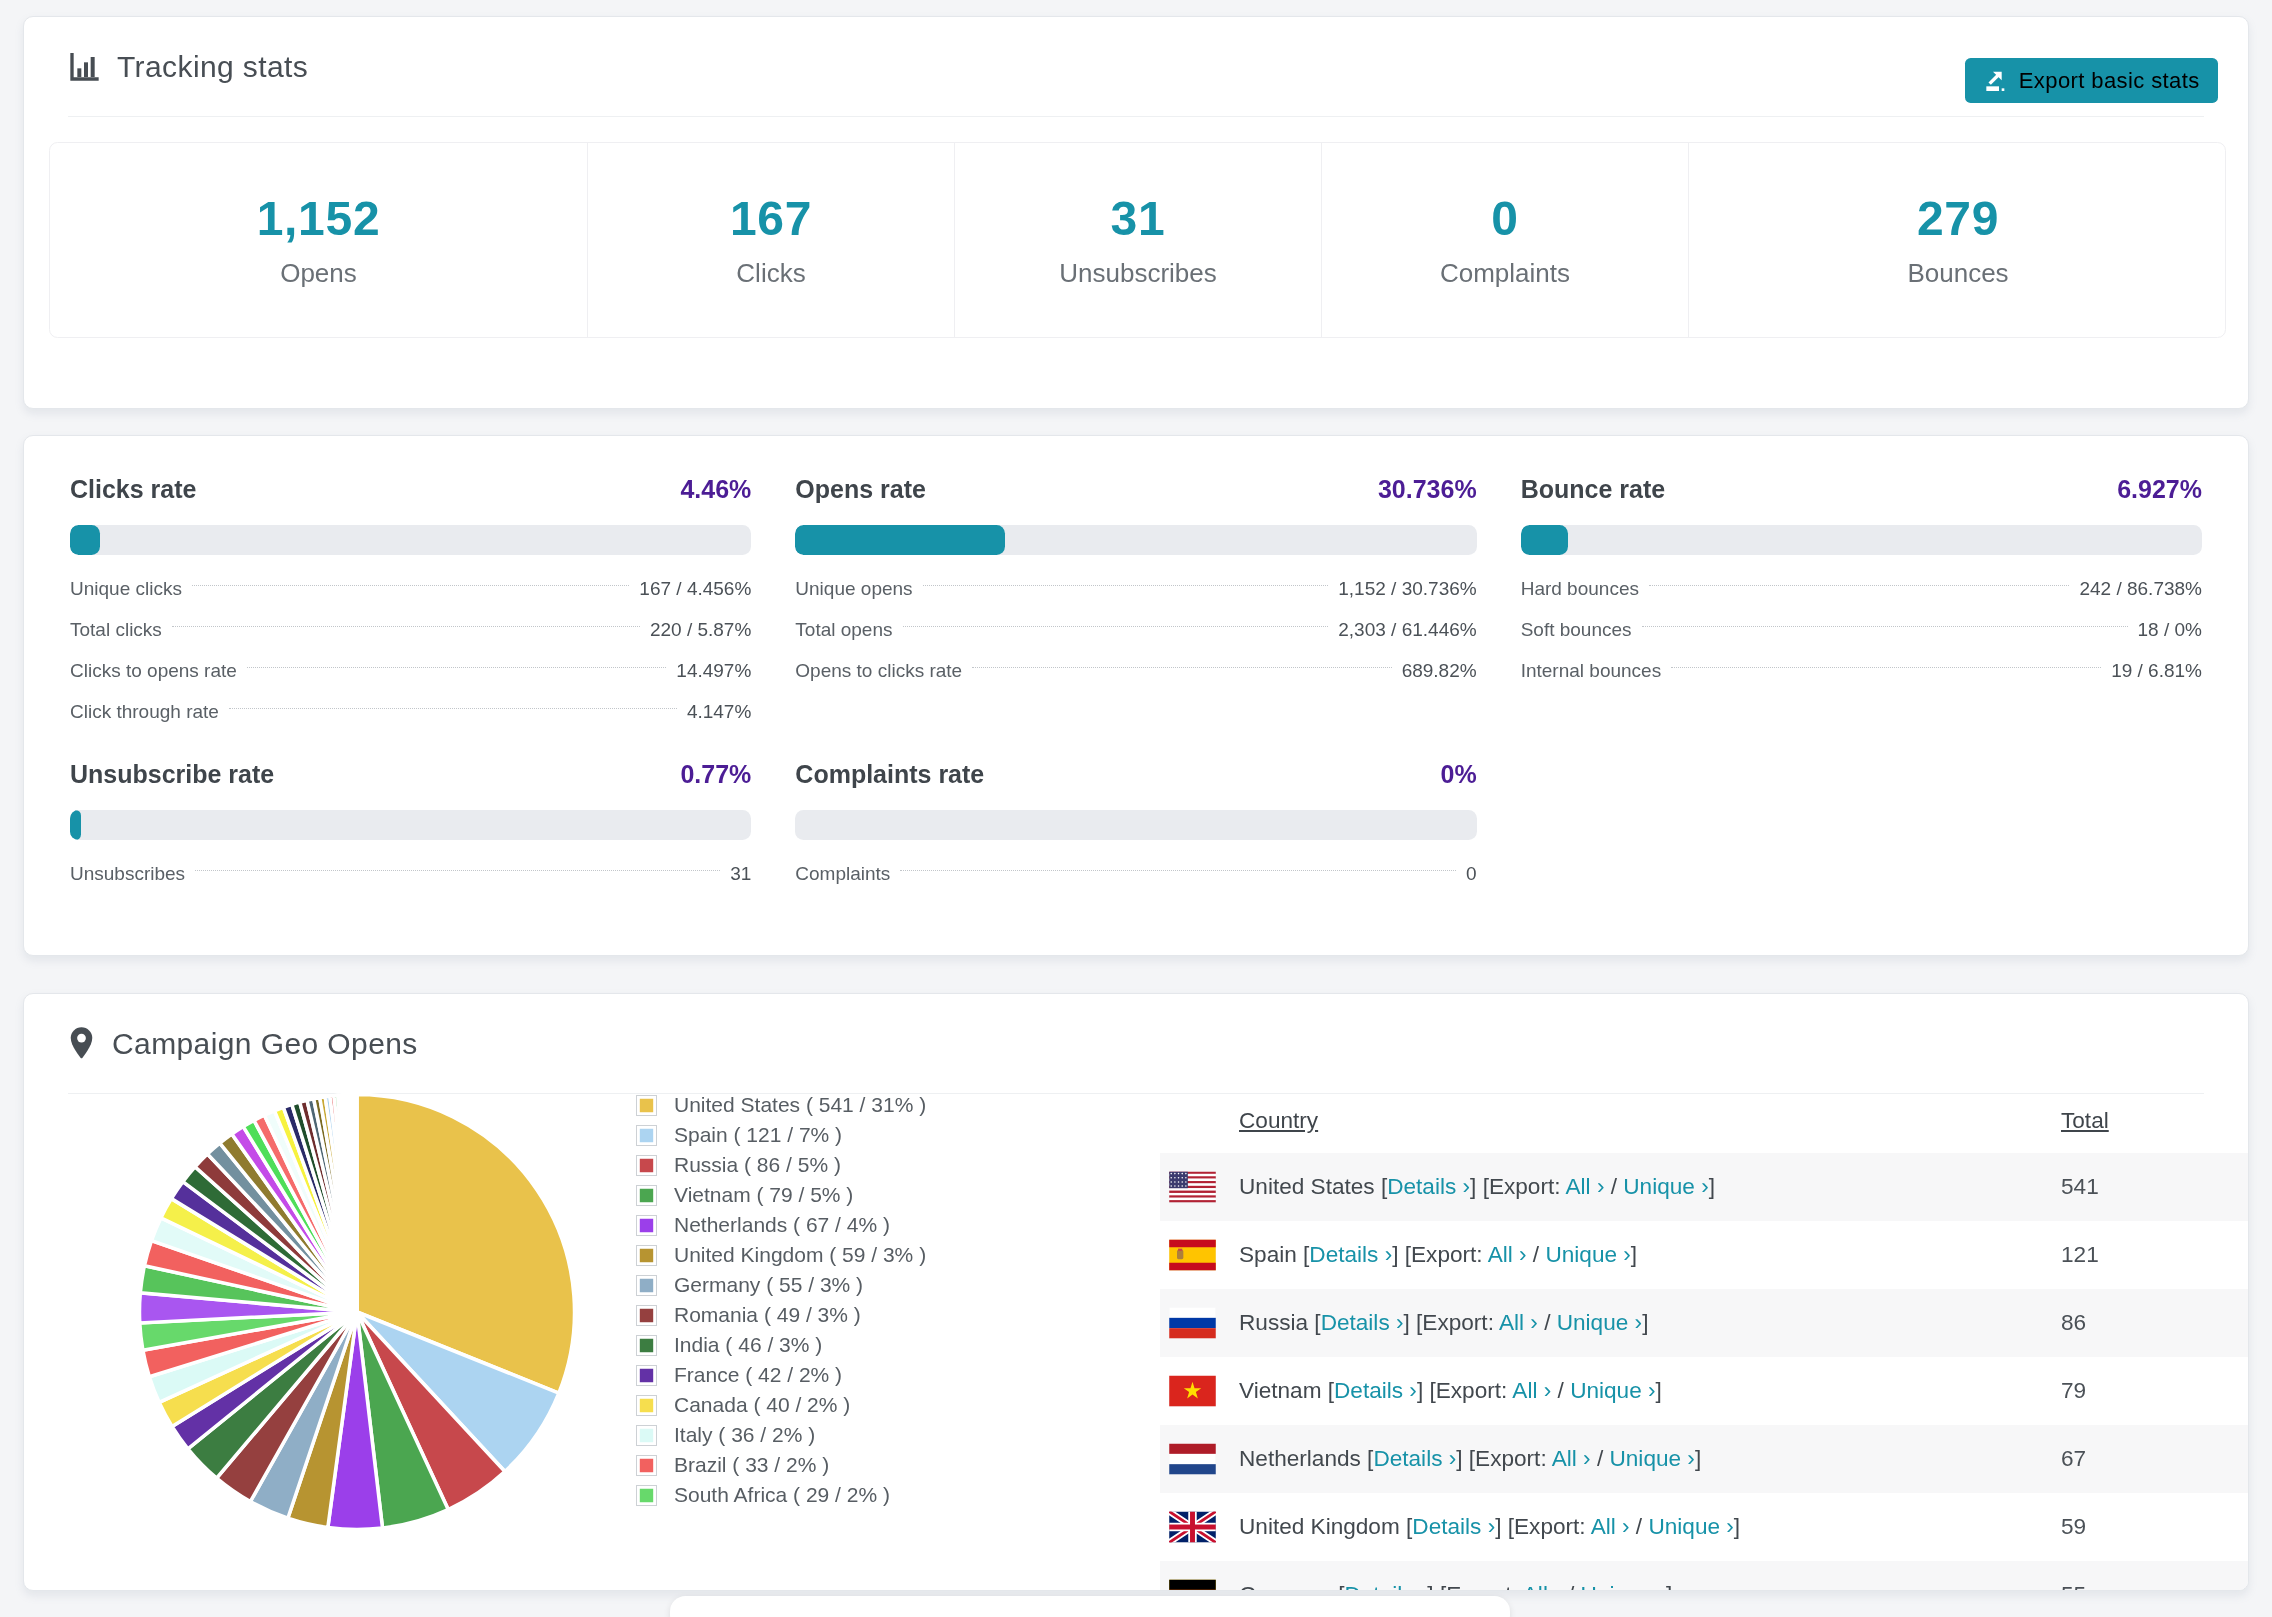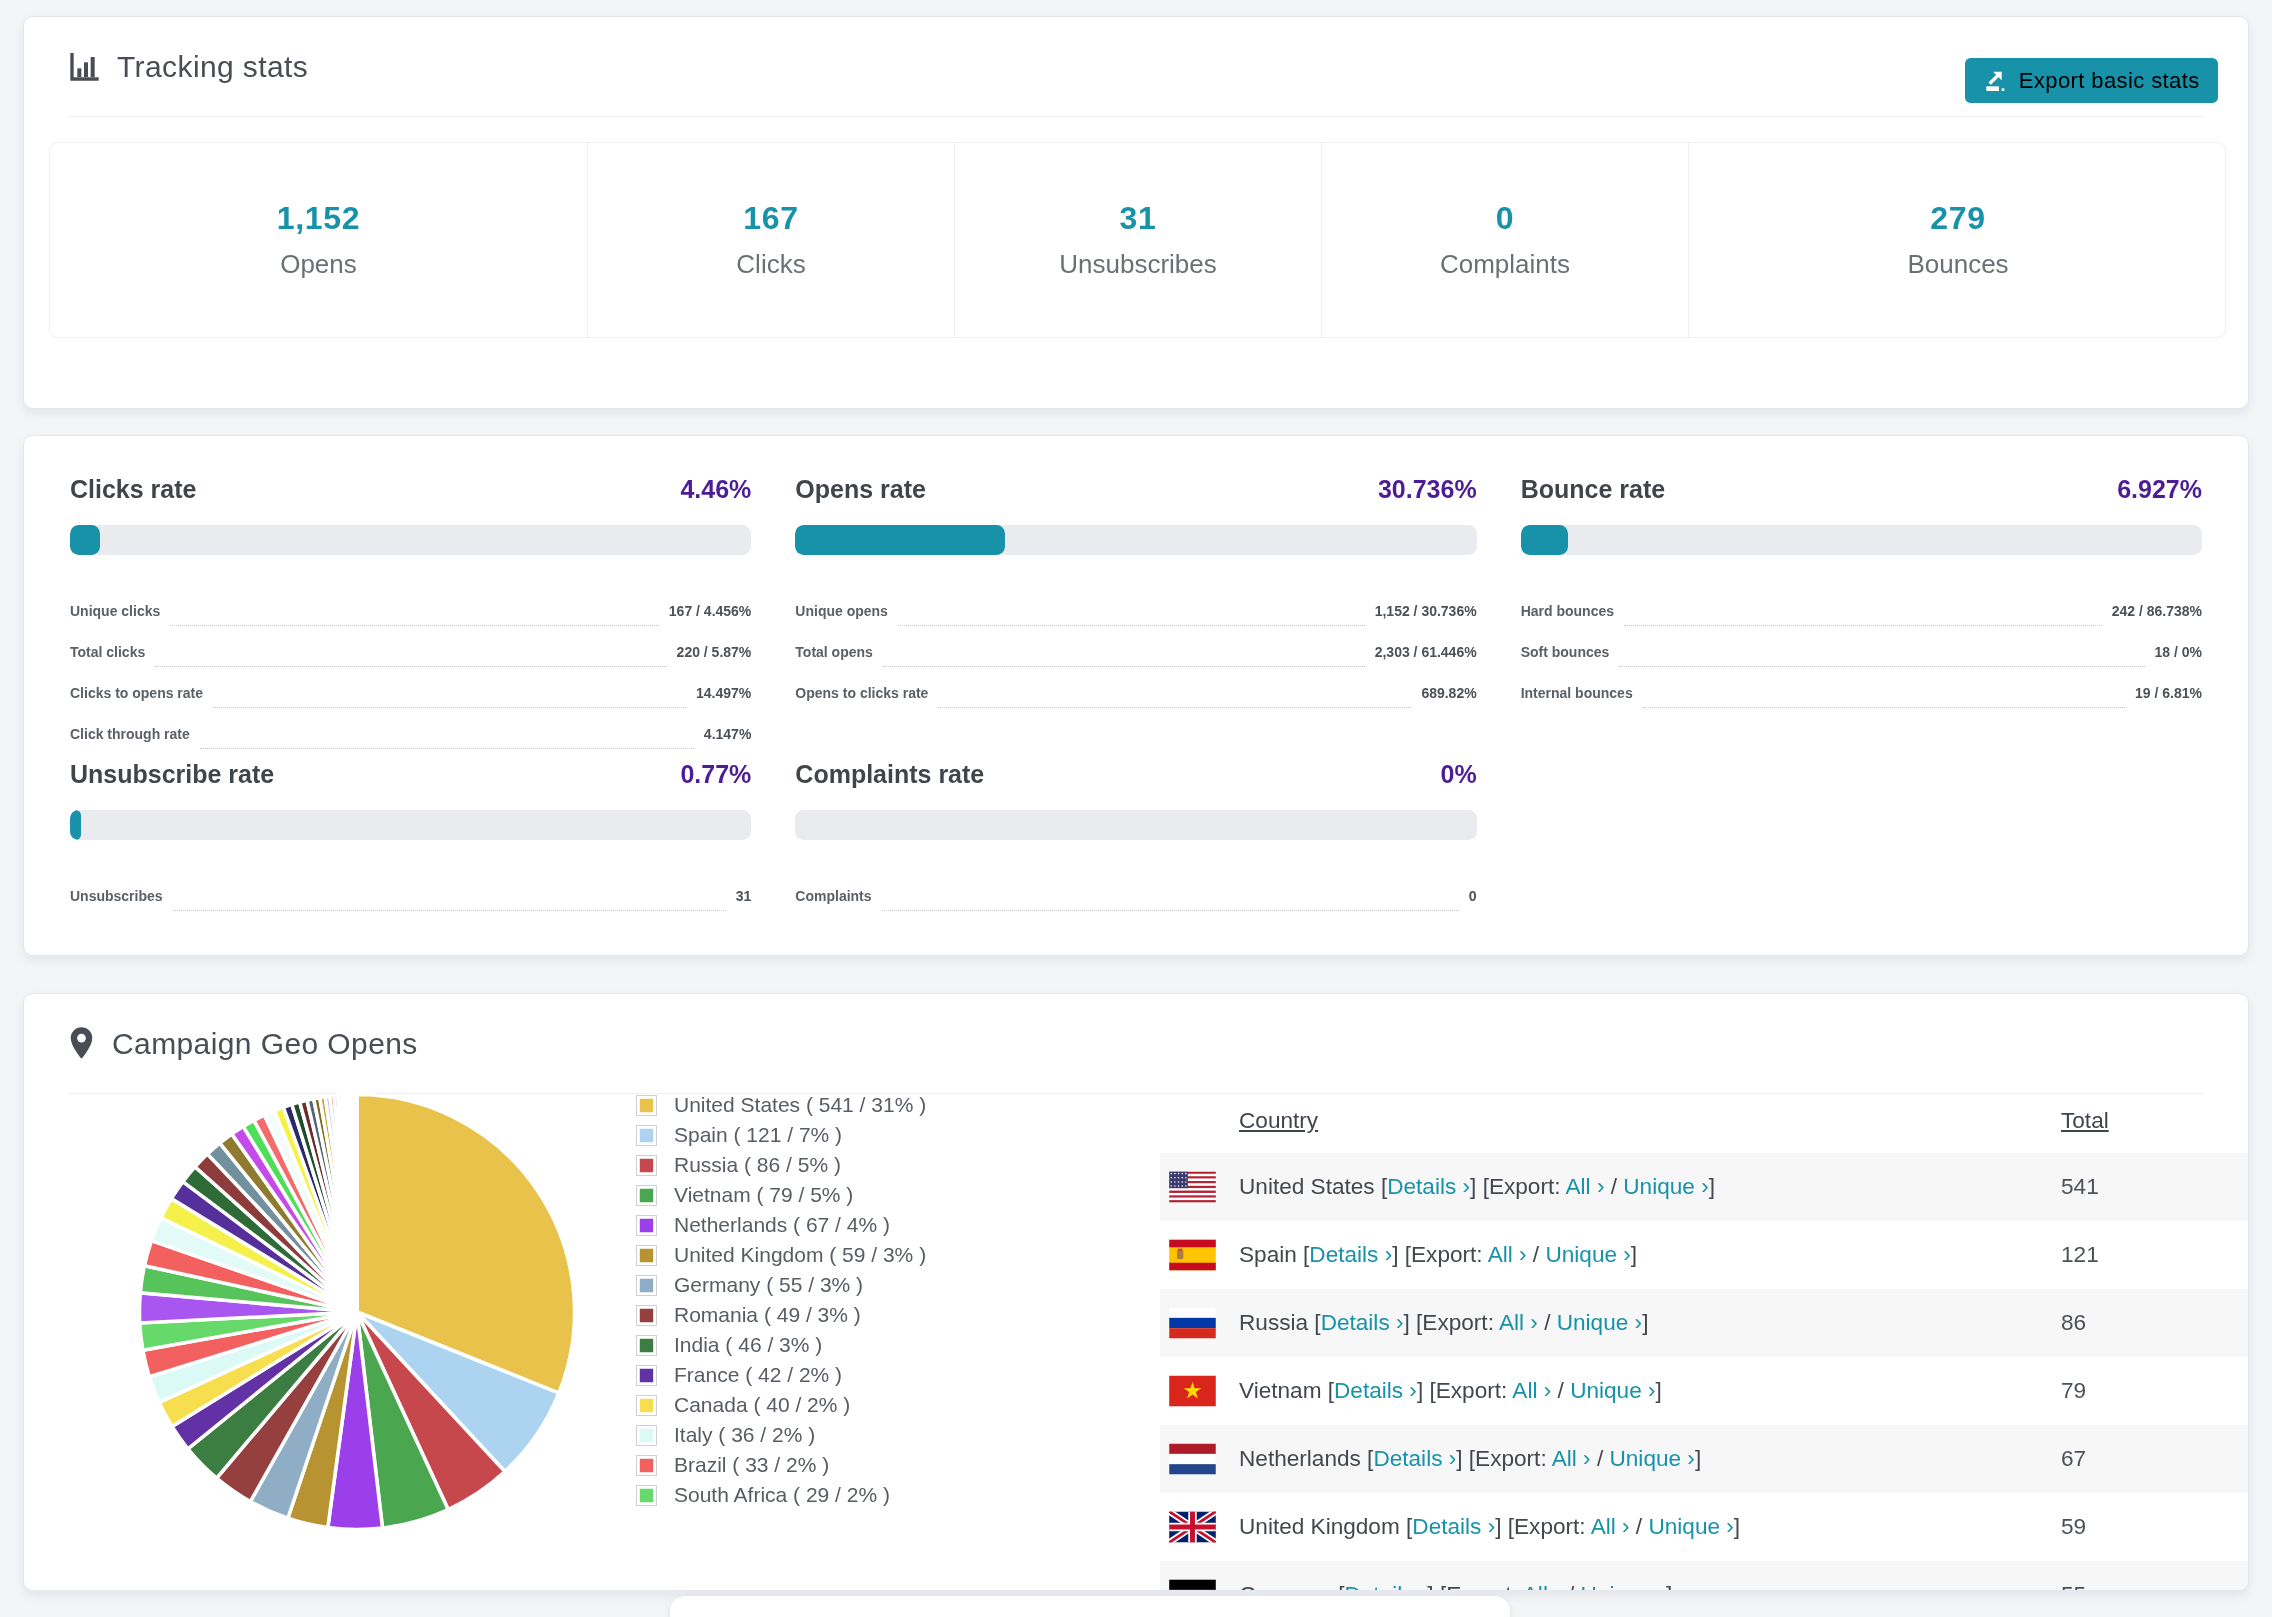--- a/index.html
+++ b/index.html
@@ -43,36 +43,36 @@
   .stats-strip {
     position: absolute; left: 25px; top: 125px; width: 2177px; height: 196px;
     border: 1.4px solid #efeff2; border-radius: 8.5px;
     display: grid; grid-template-columns: 538px 367px 367px 367px 538px;
   }
   .stat-cell {
     display: flex; flex-direction: column; align-items: center; justify-content: center;
     border-right: 1.4px solid #efeff2;
   }
   .stat-cell:last-child { border-right: none; }
-  .stat-value { font-size: 32px; font-weight: 700; color: var(--accent); letter-spacing: 0.7px; }
+  .stat-value { font-size: 48px; font-weight: 700; color: var(--accent); letter-spacing: 0.7px; }
   .stat-label { font-size: 26px; color: #6a7076; margin-top: 12.7px; }
 
   
   .rates-grid {
     position: absolute; left: 46px; right: 46px; top: 39px;
     display: grid; grid-template-columns: 1fr 1fr 1fr;
     column-gap: 44px; row-gap: 18.4px;
   }
   .rate-title-row { display: flex; justify-content: space-between; align-items: baseline; }
   .rate-title { font-size: 25px; font-weight: 700; color: #3f454b; }
   .rate-value { font-size: 25px; font-weight: 700; color: #4c1d95; }
   .rate-bar { margin-top: 21px; height: 30px; background: #e9ebef; border-radius: 8.5px; overflow: hidden; }
   .rate-bar-fill { height: 100%; background: var(--accent); border-radius: 8.5px; }
   .rate-rows { margin-top: 22.6px; }
-  .detail-row { height: 41px; display: flex; align-items: flex-end; font-size: 14px; color: #5a6066; font-weight: bold; }
+  .detail-row { height: 41px; display: flex; align-items: flex-start; font-size: 19px; color: #5a6066; }
   .detail-leader { flex: 1; margin: 0 10px; border-bottom: 1.4px dotted #c2c6ca; transform: translateY(7px); }
   .detail-value { color: #4b5157; white-space: nowrap; }
 
   
   #geo-pie { position: absolute; left: 107px; top: 92px; width: 452px; height: 452px; }
   .legend { position: absolute; left: 612px; top: 96px; list-style: none; }
   .legend-item { display: flex; align-items: center; gap: 17px; height: 30px; font-size: 21px; color: #575d63; }
   .legend-swatch { width: 21px; height: 21px; flex: none; border: 1.4px solid #cdd1d5; box-shadow: inset 0 0 0 2.8px #fff; }
 
   .geo-table { position: absolute; left: 1136px; top: 94px; width: 1088px; }

